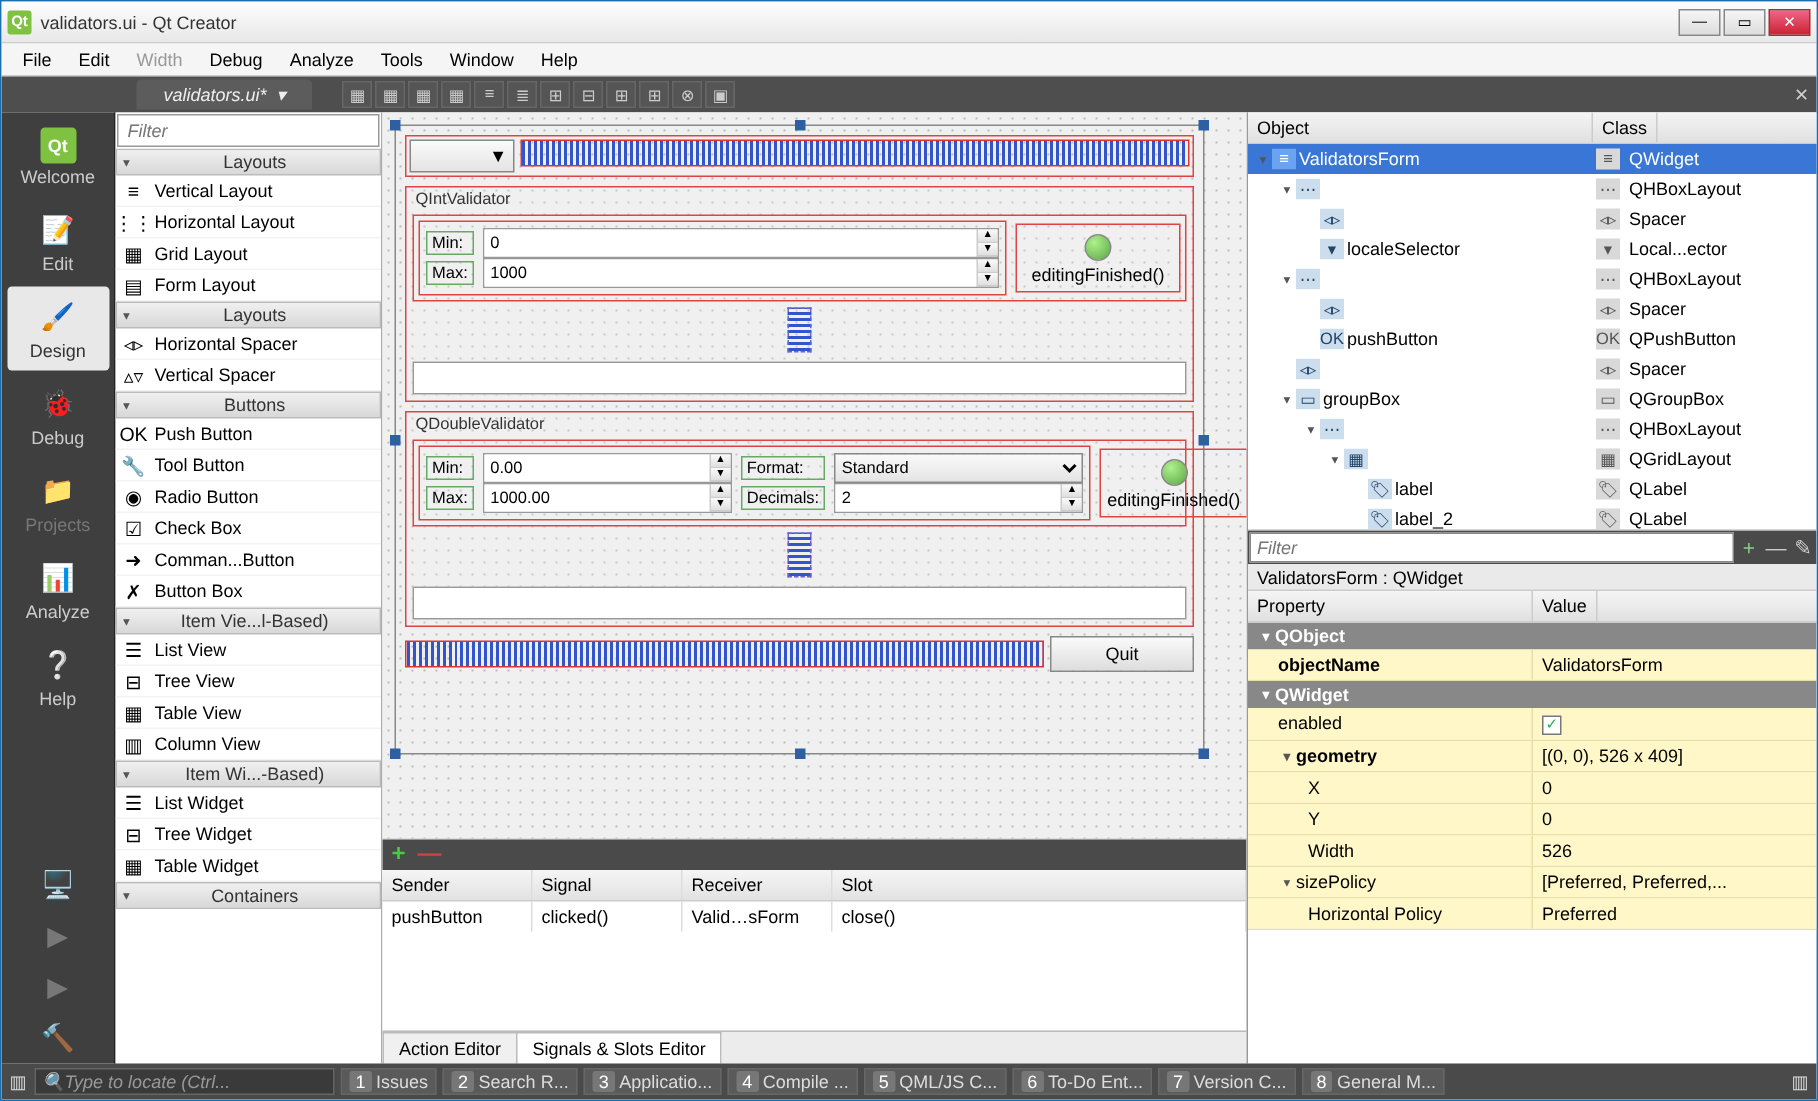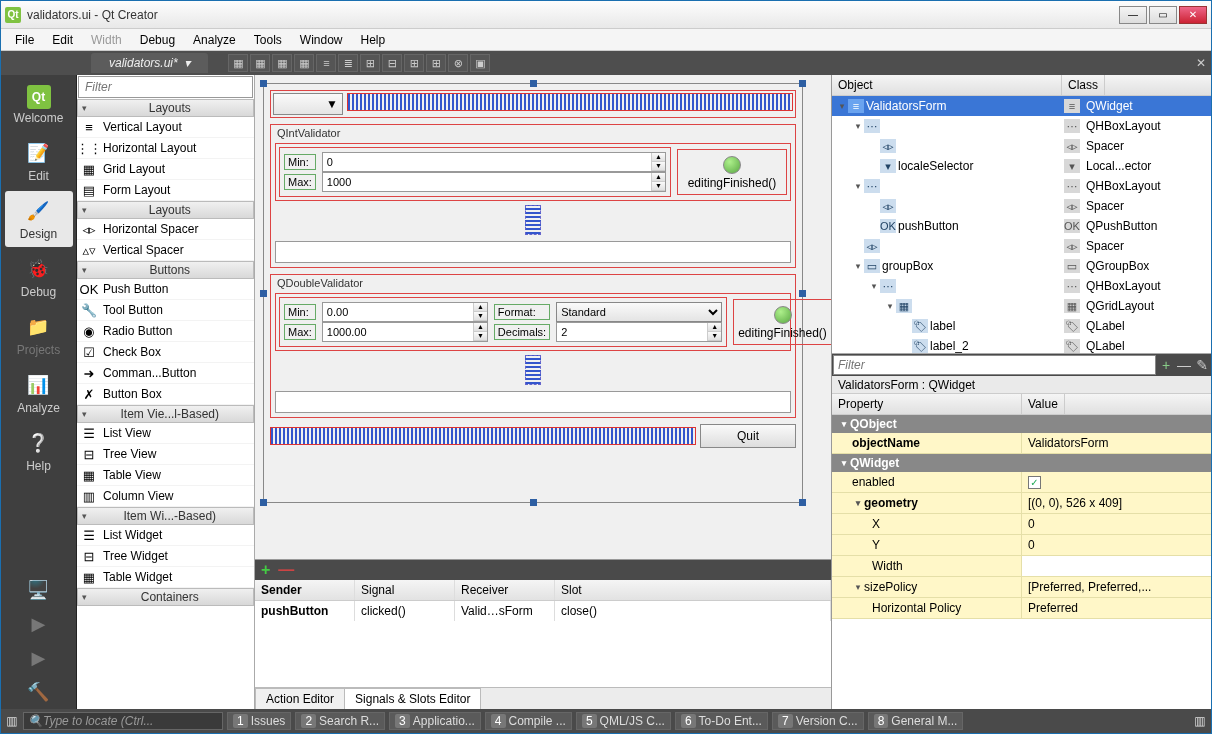--- a/index.html
+++ b/index.html
@@ -60,21 +60,21 @@
 .quit-row { display:flex; gap:4px; align-items:center; margin-top:6px;}
 .quit-btn { width:96px; height:24px; border:1px solid #888; background:linear-gradient(#fafafa,#ddd); text-align:center; line-height:22px;}
 .combo-small { width:70px; height:22px; border:1px solid #888; background:linear-gradient(#fafafa,#e4e4e4); display:flex; align-items:center; justify-content:flex-end; padding-right:4px;}
 .bottom-panel { height:150px; border-top:1px solid #999; display:flex; flex-direction:column; background:#fff;}
 .bp-toolbar { height:20px; background:#4a4a4a; display:flex; align-items:center; padding:0 6px; gap:8px;}
 .bp-toolbar .plus { color:#4c4; font-size:16px; font-weight:bold;}
 .bp-toolbar .minus { color:#c44; font-size:16px; font-weight:bold;}
 .sig-table { flex:1; }
 .sig-header { display:flex; background:linear-gradient(#f5f5f5,#e2e2e2); border-bottom:1px solid #ccc;}
 .sig-header div, .sig-row div { padding:3px 6px; border-right:1px solid #ddd;}
-.sig-header div:nth-child(1),.sig-row div:nth-child(1){width:100px;font-weight:bold;}
+.sig-header div:nth-child(1),.sig-row div:nth-child(1){width:100px;}
 .sig-header div:nth-child(2),.sig-row div:nth-child(2){width:100px;}
 .sig-header div:nth-child(3),.sig-row div:nth-child(3){width:100px;}
 .sig-header div:nth-child(4),.sig-row div:nth-child(4){flex:1;}
 .sig-row { display:flex; }
 .bp-tabs { height:22px; display:flex; border-top:1px solid #bbb; background:#ececec;}
 .bp-tab { padding:3px 10px; border:1px solid #bbb; border-bottom:none; background:#f0f0f0; margin-right:-1px;}
 .bp-tab.active { background:#fff; }
 .rightpane { width:380px; display:flex; flex-direction:column; border-left:1px solid #999; background:#fff;}
 .obj-header { display:flex; background:linear-gradient(#f5f5f5,#e0e0e0); border-bottom:1px solid #ccc;}
 .obj-header div { padding:3px 6px; border-right:1px solid #ccc;}
@@ -597,20 +597,21 @@
           <div class="prop-row">
             <div class="pn indent">X</div>
             <div class="pv">0</div>
           </div>
           <div class="prop-row">
             <div class="pn indent">Y</div>
             <div class="pv">0</div>
           </div>
           <div class="prop-row">
             <div class="pn indent">Width</div>
+            <div class="pv">526</div>
           </div>
           <div class="prop-row">
             <div class="pn"><span class="tri2">▾</span> sizePolicy</div>
             <div class="pv">[Preferred, Preferred,...</div>
           </div>
           <div class="prop-row">
             <div class="pn indent">Horizontal Policy</div>
             <div class="pv">Preferred</div>
           </div>
         </div>

